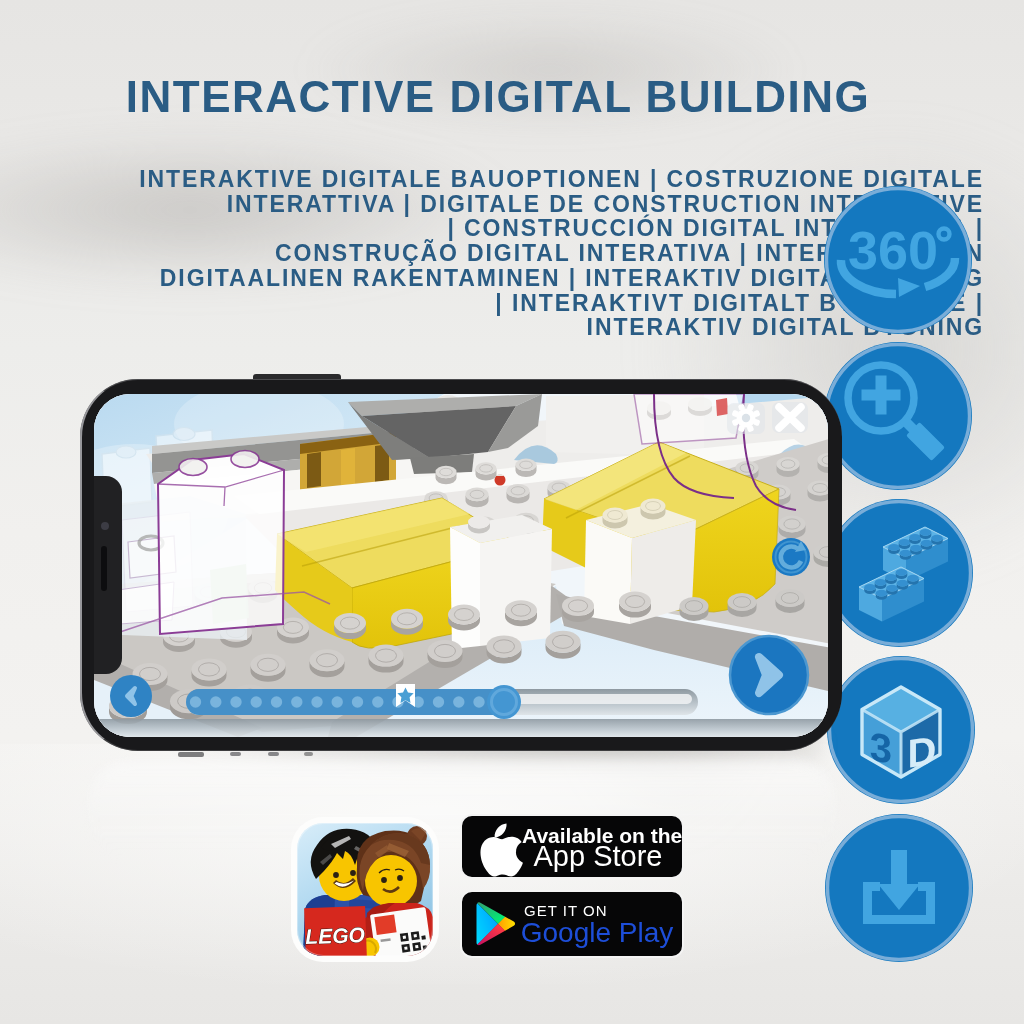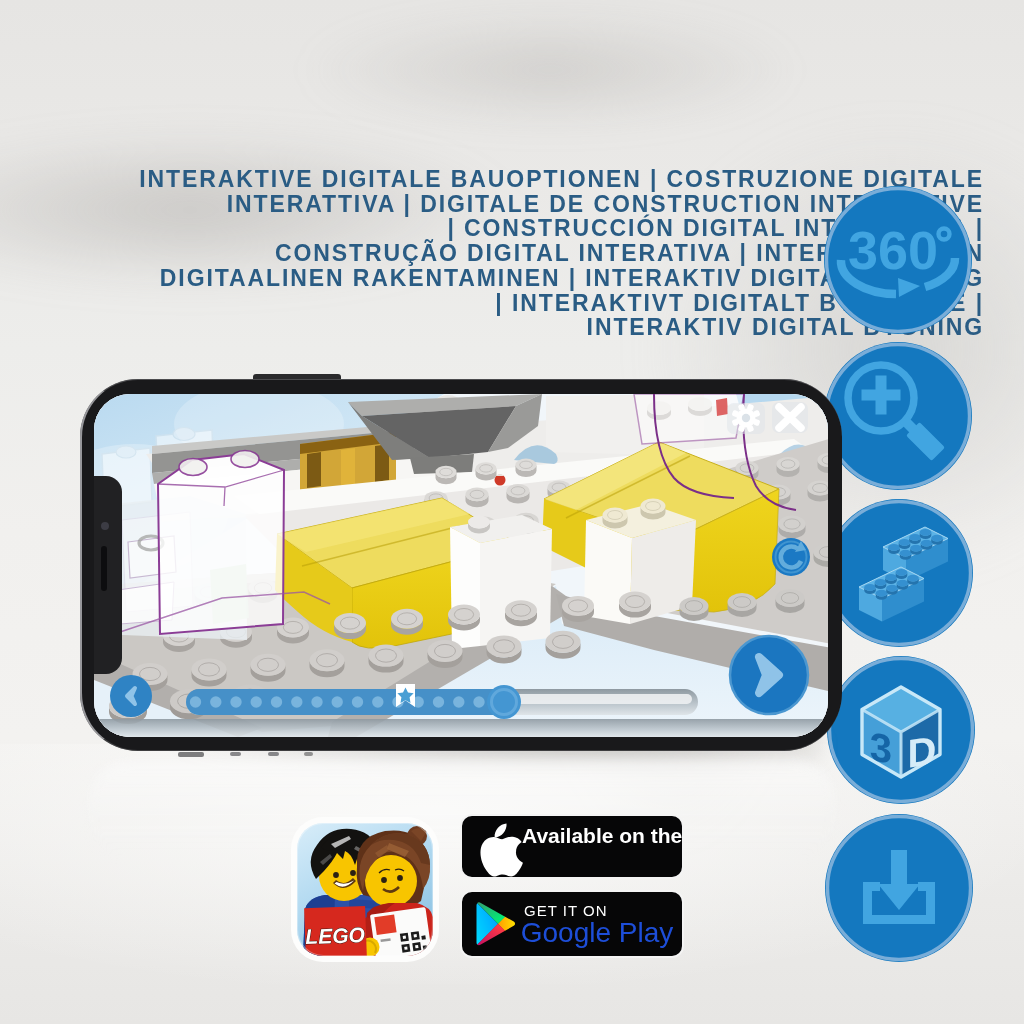--- a/index.html
+++ b/index.html
@@ -26,20 +26,21 @@
   <div class="abs" id="bg-smudge1"></div>
 
   <div class="abs" id="bg-smudge2"></div>
 
   <div class="abs" id="bg-smudge3"></div>
 
   <div class="abs" id="bg-smudge4"></div>
 
   <div class="abs" id="bg-light-bottom"></div>
 
+  <div class="abs" id="title">INTERACTIVE DIGITAL BUILDING</div>
 
   <div class="abs" id="subtitle">INTERAKTIVE DIGITALE BAUOPTIONEN | COSTRUZIONE DIGITALE<br>INTERATTIVA | DIGITALE DE CONSTRUCTION INTERACTIVE<br>| CONSTRUCCIÓN DIGITAL INTERACTIVA |<br>CONSTRUÇÃO DIGITAL INTERATIVA | INTERAKTIIVINEN<br>DIGITAALINEN RAKENTAMINEN | INTERAKTIV DIGITAL BYGGING<br>| INTERAKTIVT DIGITALT BYGGANDE |<br>INTERAKTIV DIGITAL BYGNING</div>
 
   <svg class="iconcirc" style="left:822px;top:184px;" viewBox="0 0 152 152">
       <circle cx="76" cy="76" r="74" fill="#1478bf"></circle>
       <circle cx="76" cy="76" r="71.5" fill="none" stroke="#79add8" stroke-width="3.4"></circle>
       <g font-family="Liberation Sans,sans-serif" font-weight="bold" fill="#41a5e1">
         <text x="71" y="85" font-size="54" text-anchor="middle" letter-spacing="0">360</text>
       </g>
       <circle cx="122" cy="50" r="5.5" fill="none" stroke="#41a5e1" stroke-width="4.4"></circle>
@@ -660,20 +661,21 @@
     </div>
     <div class="abs" id="appstore" style="left:460px;top:814px;width:224px;height:65px;">
       <div style="position:absolute;inset:0;background:#060607;border:2px solid #f4f4f4;border-radius:12px;"></div>
       <svg width="58" height="58" viewBox="0 0 58 66" style="position:absolute;left:13px;top:8px;">
         <g fill="#ffffff" transform="translate(0,0) scale(0.92)">
           <path d="M33.3,13.5 c2.6,-3.1 4.3,-7.4 3.8,-11.7 c-3.7,0.15 -8.2,2.5 -10.8,5.6 c-2.4,2.8 -4.4,7.2 -3.9,11.4 c4.1,0.33 8.4,-2.1 10.9,-5.3 z"></path>
           <path d="M48.9,37.1 c-0.1,-8.2 6.7,-12.1 7,-12.3 c-3.8,-5.6 -9.7,-6.4 -11.8,-6.5 c-5.0,-0.5 -9.8,3.0 -12.4,3.0 c-2.6,0 -6.5,-2.9 -10.7,-2.8 c-5.5,0.1 -10.6,3.2 -13.4,8.1 c-5.7,9.9 -1.5,24.6 4.1,32.6 c2.7,3.9 5.9,8.4 10.2,8.2 c4.1,-0.2 5.6,-2.6 10.5,-2.6 c4.9,0 6.3,2.6 10.6,2.5 c4.4,-0.1 7.2,-4.0 9.9,-7.9 c3.1,-4.5 4.4,-8.9 4.5,-9.1 c-0.1,0 -8.6,-3.3 -8.7,-13.1 z"></path>
         </g>
       </svg>
       <div style="position:absolute;left:62px;top:10px;width:154px;text-align:right;color:#fff;font-size:21px;font-weight:bold;white-space:nowrap;">Available on the</div>
+      <div style="position:absolute;left:60px;top:26px;width:156px;text-align:center;color:#fff;font-size:29px;white-space:nowrap;">App Store</div>
     </div>
     <div class="abs" id="gplay" style="left:460px;top:890px;width:224px;height:68px;">
       <div style="position:absolute;inset:0;background:#060607;border:2px solid #f4f4f4;border-radius:12px;"></div>
       <svg width="42" height="44" viewBox="0 0 40 44" style="position:absolute;left:15px;top:12px;">
         <defs>
           <linearGradient id="gp1" x1="0.9" y1="0.05" x2="-0.3" y2="0.9">
             <stop offset="0" stop-color="#00a0ff"></stop>
             <stop offset="1" stop-color="#00e3ff"></stop>
           </linearGradient>
           <linearGradient id="gp2" x1="1" y1="0.5" x2="0" y2="0.5">

